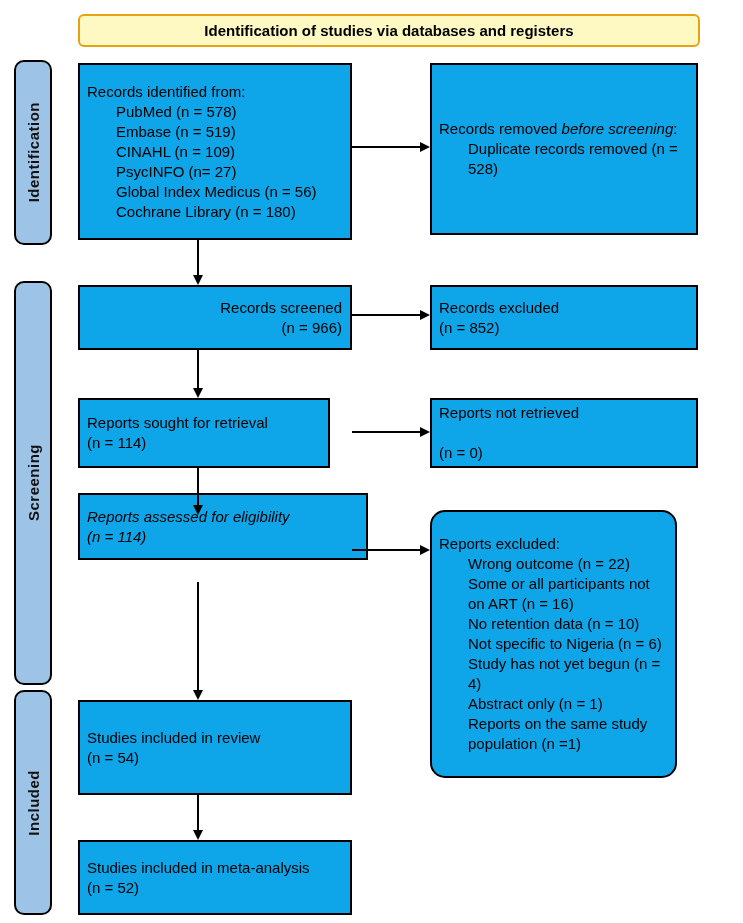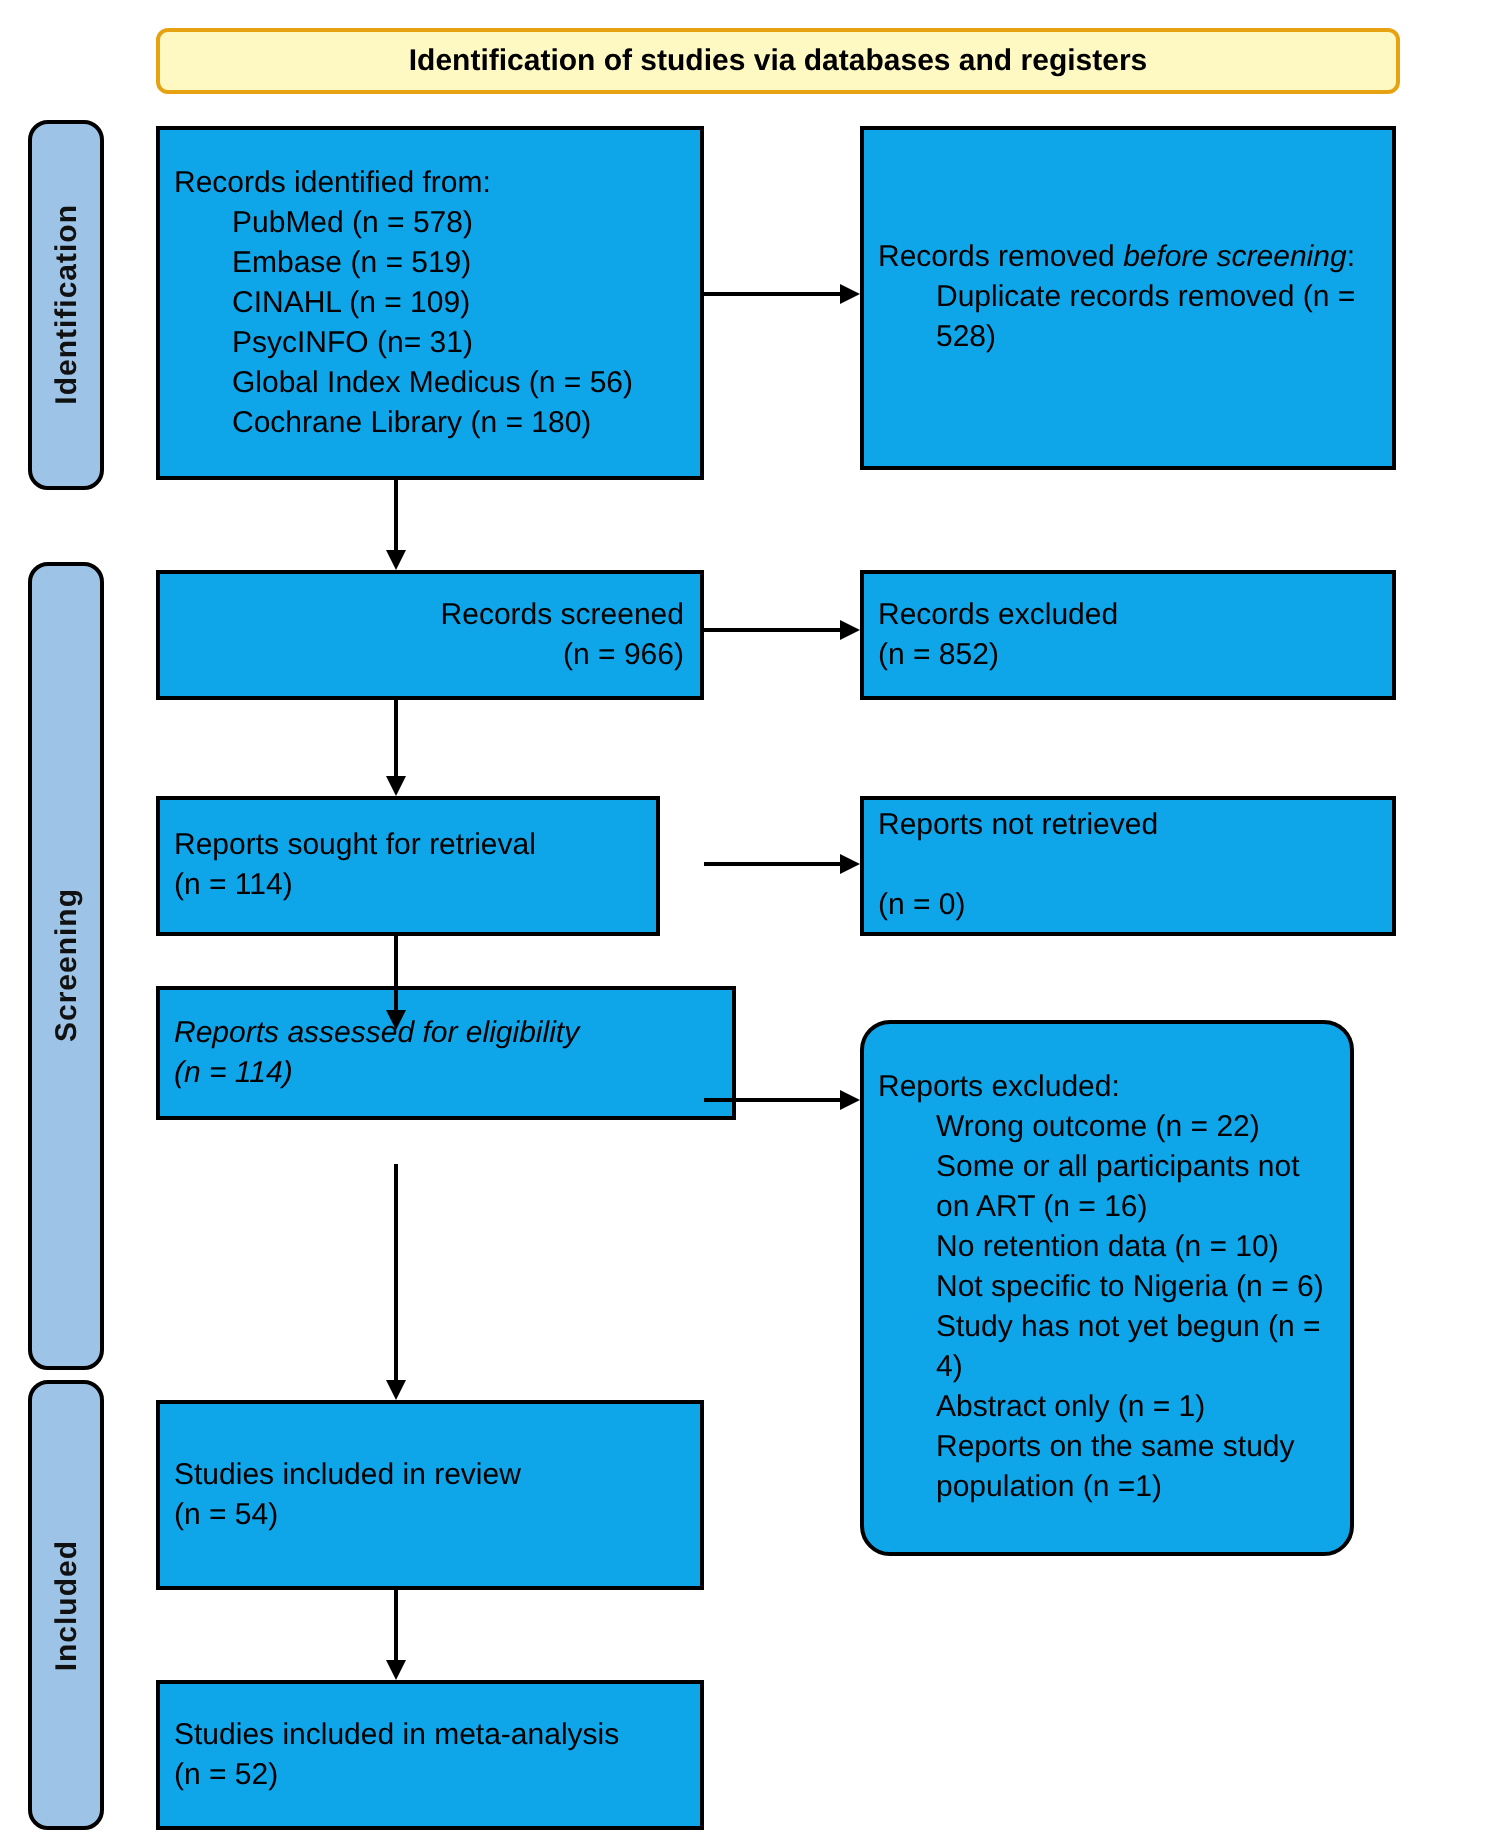--- a/index.html
+++ b/index.html
@@ -112,21 +112,21 @@
   </div>
   <div class="side-label sl-included">
     <span>Included</span>
   </div>
 
   <div class="box b-identified">
     <div>Records identified from:</div>
     <div class="indent">PubMed (n = 578)</div>
     <div class="indent">Embase (n = 519)</div>
     <div class="indent">CINAHL (n = 109)</div>
-    <div class="indent">PsycINFO (n= 31)</div>
+    <div class="indent">PsycINFO (n= 27)</div>
     <div class="indent">Global Index Medicus (n = 56)</div>
     <div class="indent">Cochrane Library (n = 180)</div>
   </div>
 
   <div class="box b-removed">
     <div><span>Records removed </span><span class="it">before screening</span><span>:</span></div>
     <div class="indent">Duplicate records removed  (n = 528)</div>
   </div>
 
   <div class="box b-screened">

